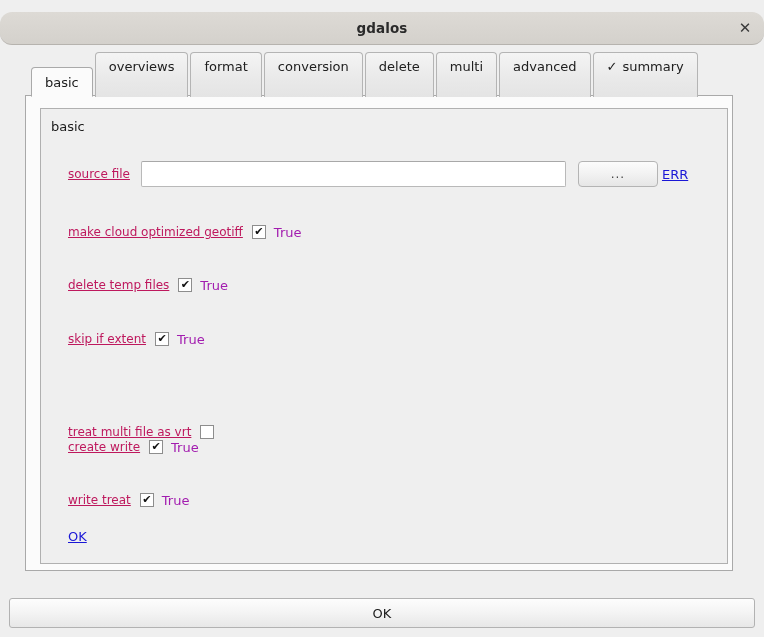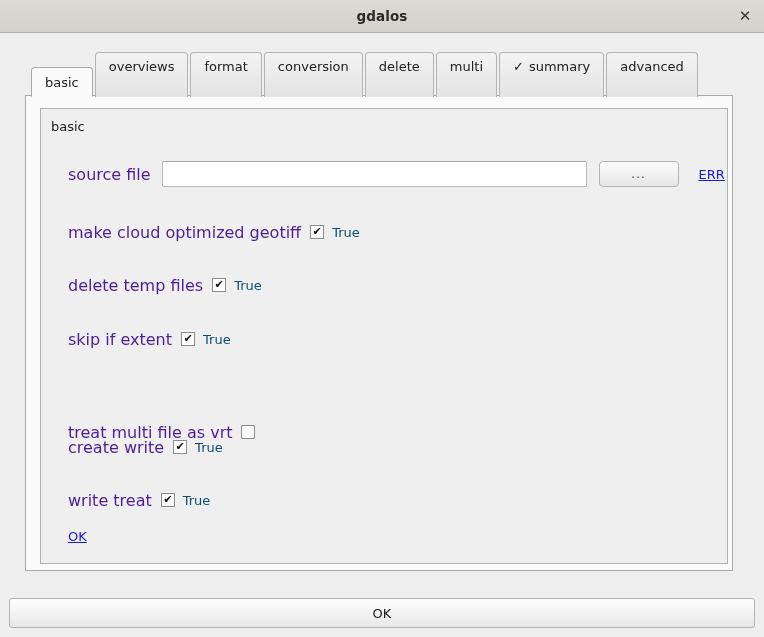--- a/index.html
+++ b/index.html
@@ -13,26 +13,27 @@
     font-family: "DejaVu Sans", "Liberation Sans", sans-serif;
     font-size: 13px;
     color: #1a1a1a;
     overflow: hidden;
     position: relative;
   }
 
   
   .titlebar {
     position: absolute;
-    left: 0; top: 0;
+    left: 0; top: 12px;
     width: 764px;
     height: 33px;
     background: linear-gradient(to bottom, #dddad5 0%, #d8d5d0 55%, #d4d1cc 100%);
     border-bottom: 1px solid #b6b3ae;
     box-sizing: border-box;
+    border-radius: 12px;
   }
   .titlebar-title {
     position: absolute;
     left: 0; top: 0;
     width: 764px;
     line-height: 32px;
     text-align: center;
     font-size: 13.5px;
     font-weight: bold;
     color: #2a2a2a;
@@ -126,23 +127,24 @@
 
   
   .row {
     position: absolute;
     left: 27px;
     display: flex;
     align-items: center;
     height: 24px;
   }
   .field-label {
-    font-size: 16px;
-    color: #4c1d95;
+    font-size: 12px;
+    color: #be185d;
     white-space: nowrap;
+    text-decoration: underline;
   }
 
   .text-input {
     width: 425px;
     height: 26px;
     margin-left: 11px;
     box-sizing: border-box;
     background: #ffffff;
     border: 1px solid #b9b9b9;
     border-top-color: #a8a8a8;
@@ -165,21 +167,21 @@
     font-family: "DejaVu Sans", "Liberation Sans", sans-serif;
     font-size: 12px;
     color: #444444;
     cursor: default;
     letter-spacing: 1px;
     line-height: 24px;
     padding: 0;
   }
 
   .link {
-    margin-left: 20px;
+    margin-left: 4px;
     font-size: 13px;
     color: #1a17d6;
     text-decoration: underline;
     cursor: pointer;
   }
 
   
   .checkbox {
     width: 14px;
     height: 14px;
@@ -200,21 +202,21 @@
     width: 12px;
     height: 12px;
     line-height: 12px;
     text-align: center;
     font-size: 11px;
     color: #111111;
   }
   .cb-value {
     margin-left: 8px;
     font-size: 13px;
-    color: #0c4a6e;
+    color: #a21caf;
   }
 
   
   .ok-link {
     position: absolute;
     left: 27px;
     font-size: 13px;
     color: #1a17d6;
     text-decoration: underline;
     cursor: pointer;
@@ -259,24 +261,24 @@
   <div class="tab">
     <span>conversion</span>
   </div>
   <div class="tab">
     <span>delete</span>
   </div>
   <div class="tab">
     <span>multi</span>
   </div>
   <div class="tab">
+    <span>advanced</span>
+  </div>
+  <div class="tab">
     <span class="tab-check">✓</span><span>summary</span>
-  </div>
-  <div class="tab">
-    <span>advanced</span>
   </div>
 </div>
 
 <div class="tabpanel"></div>
 
 <div class="groupbox">
 
   <div class="group-title">basic</div>
 
   <div class="row" style="top:53px;">

